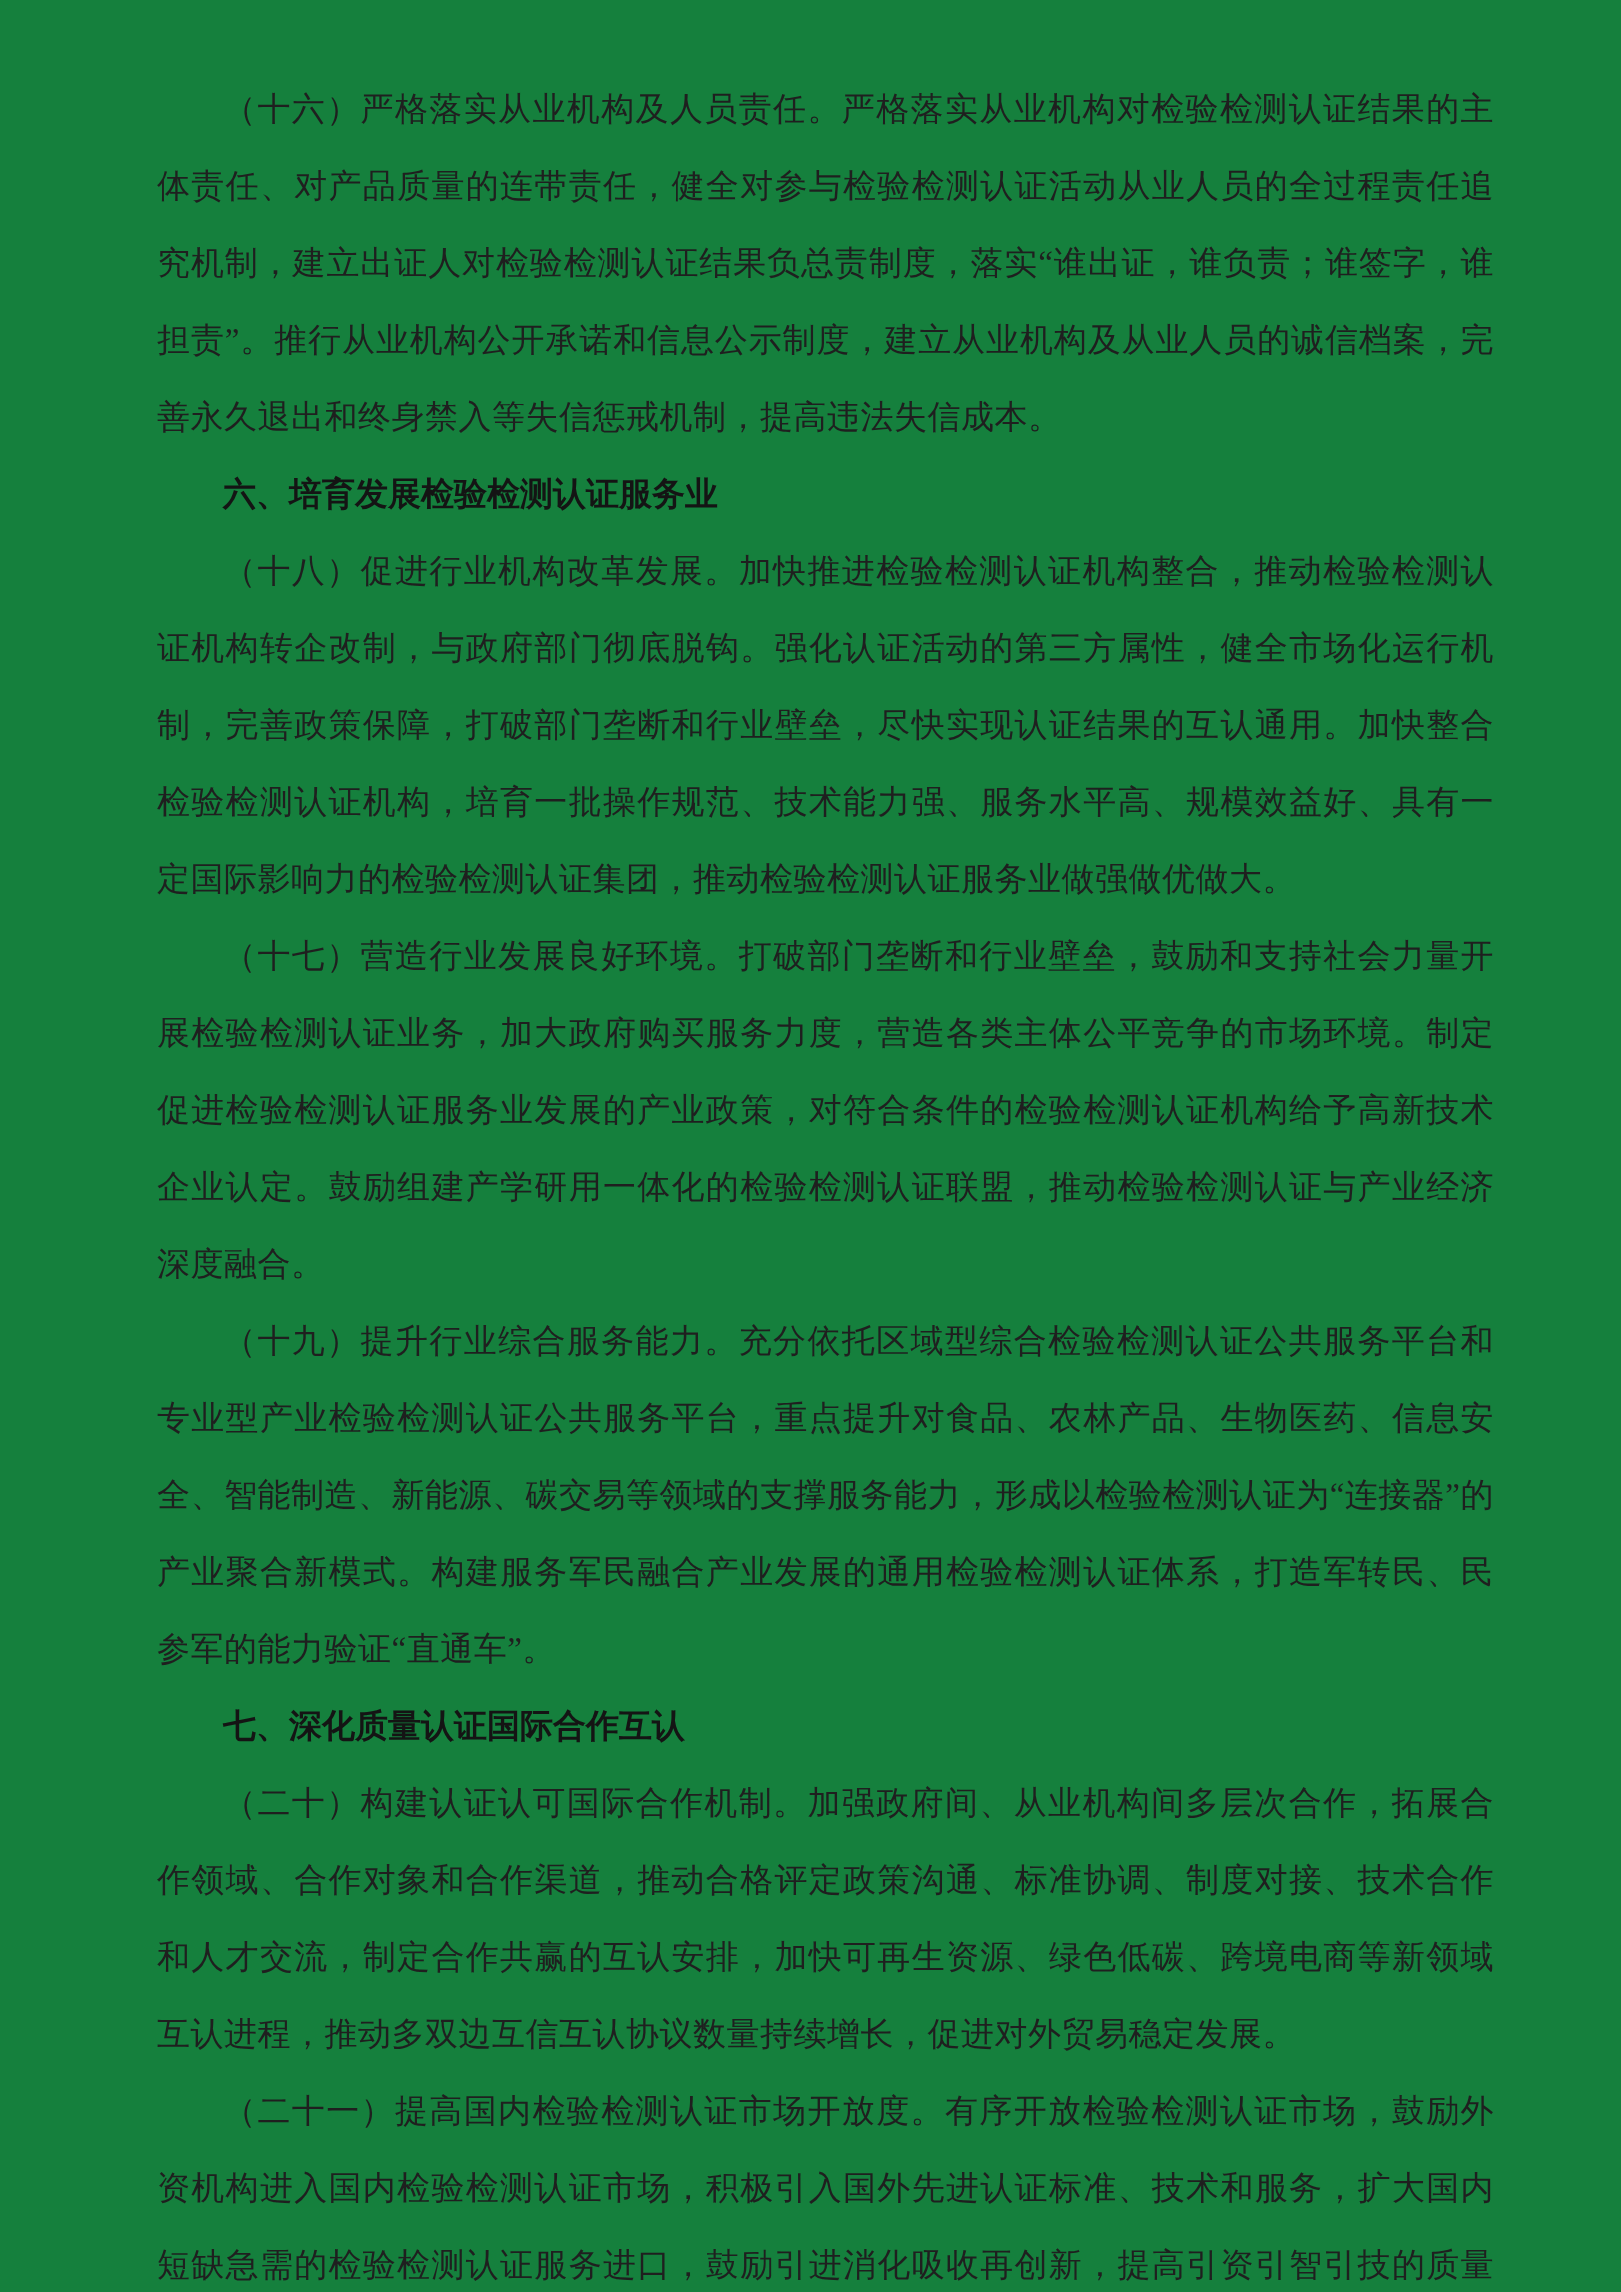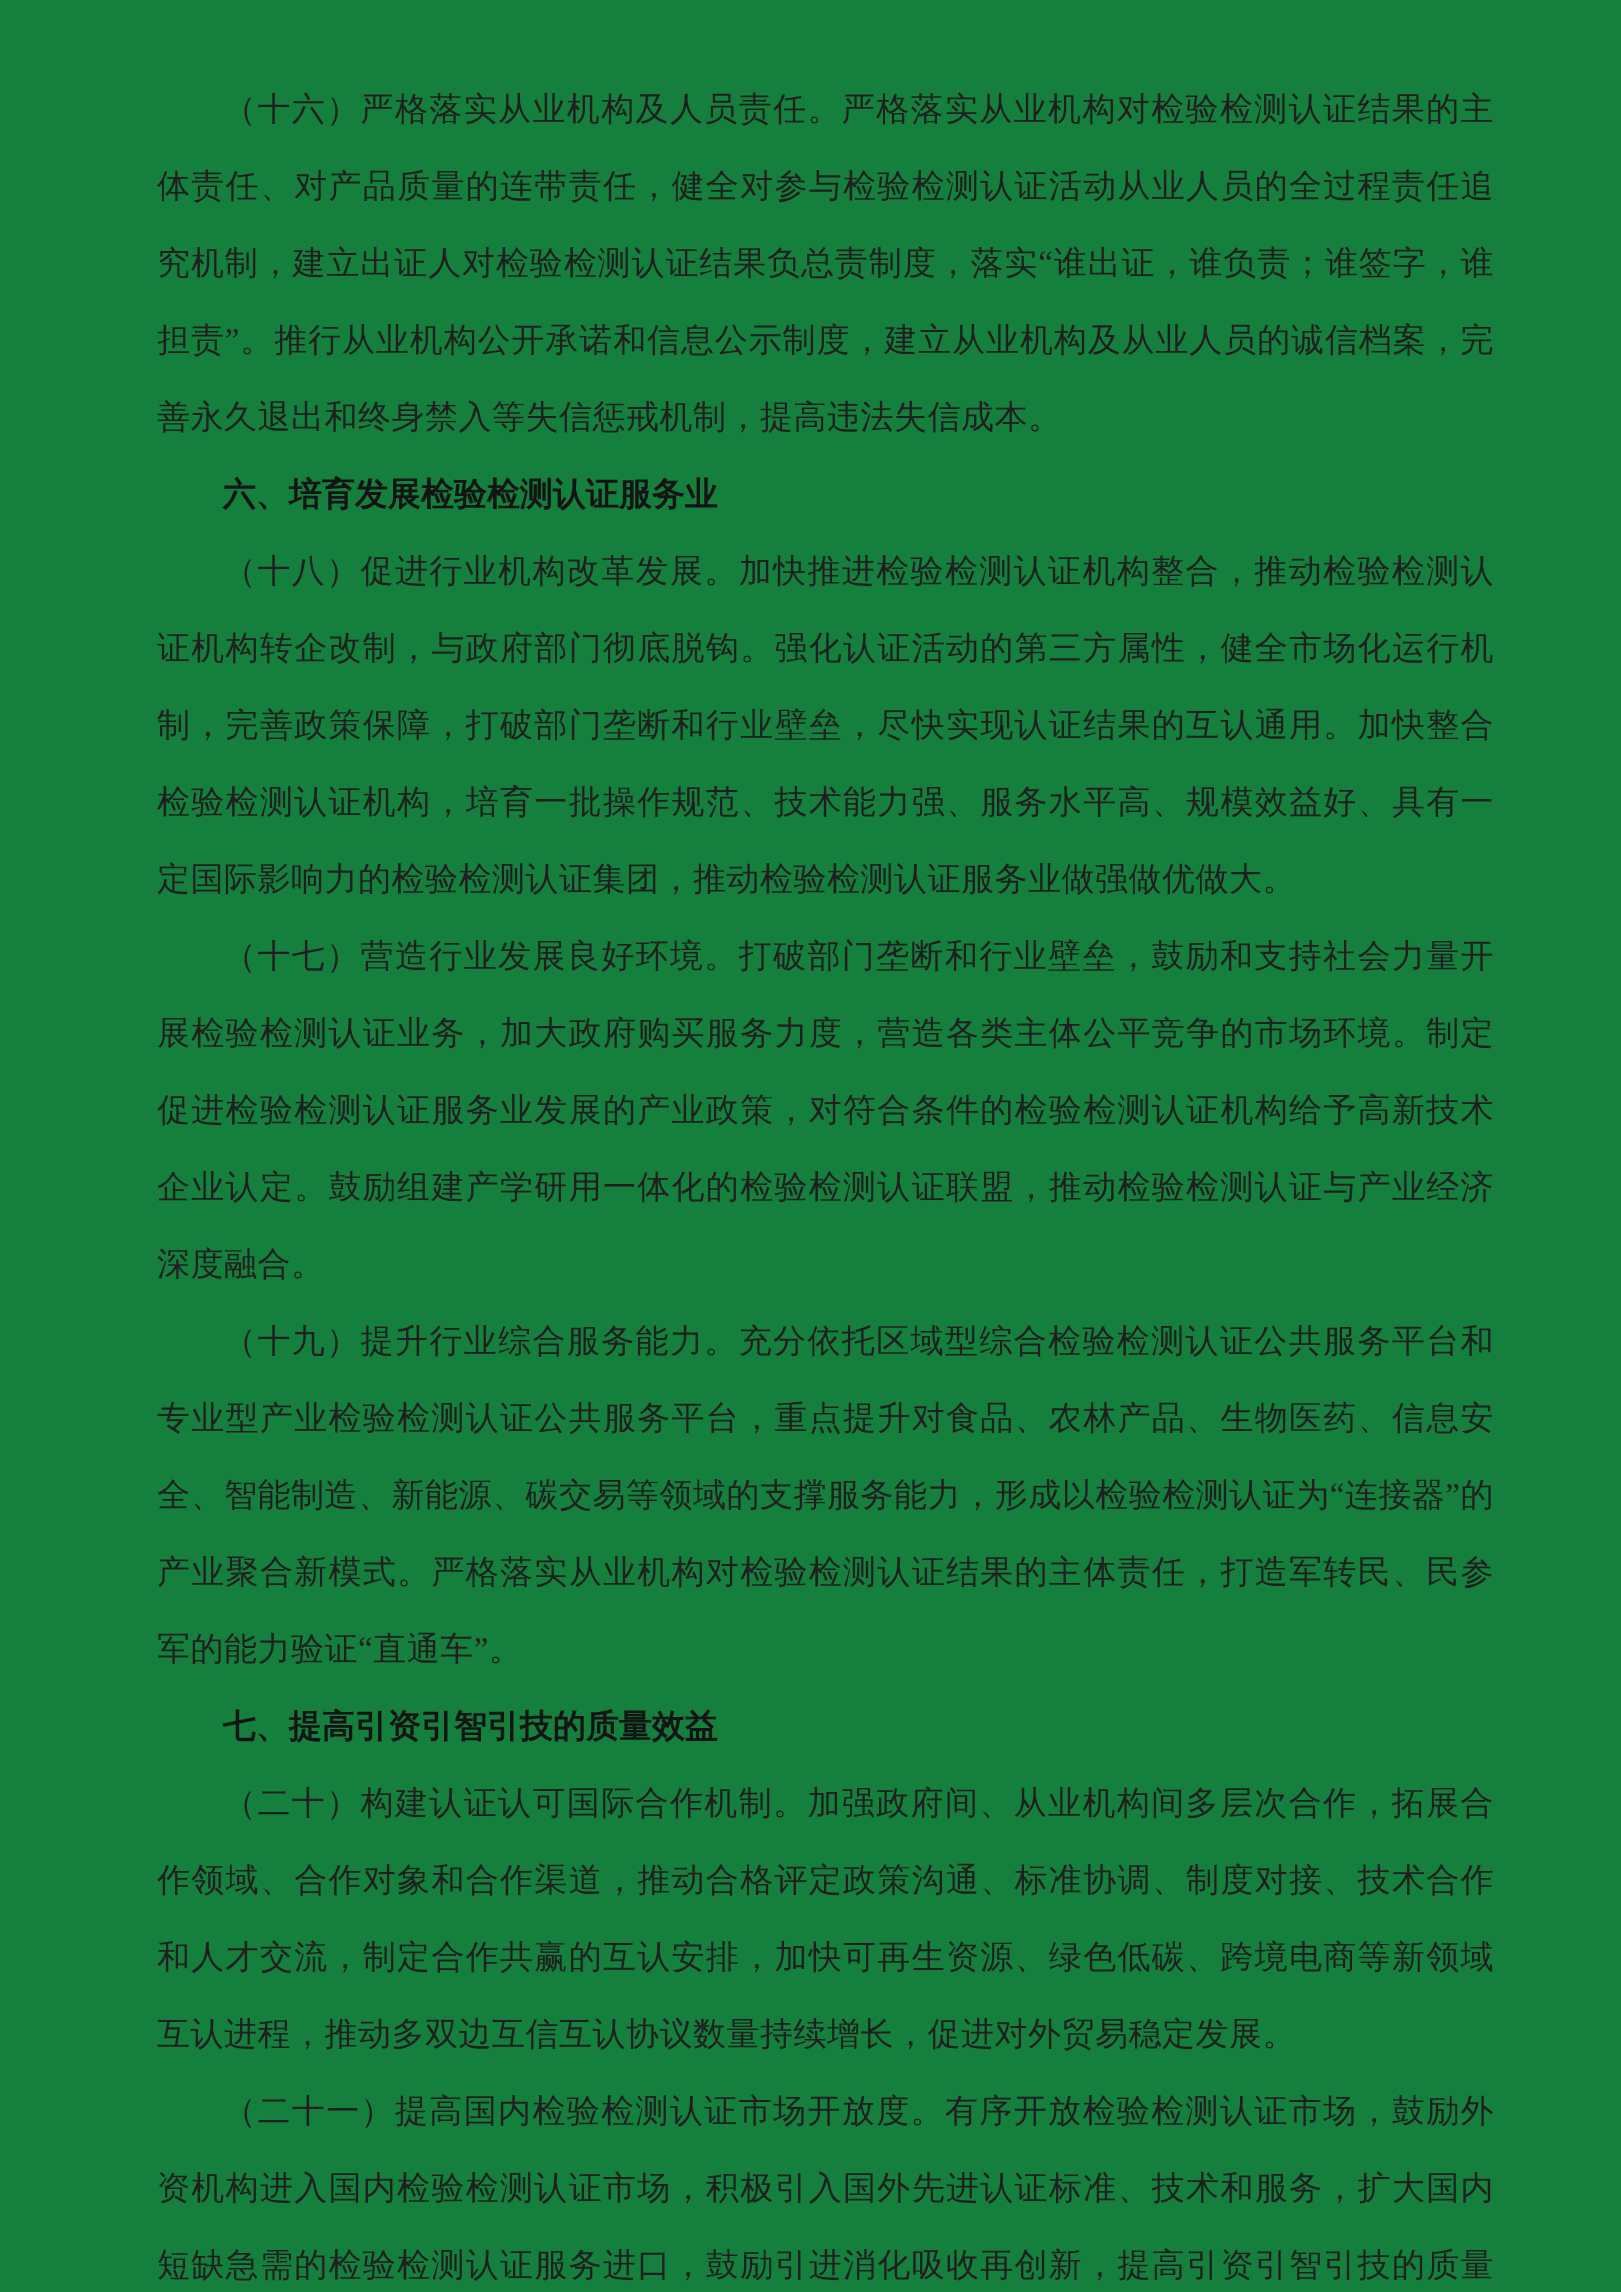--- a/index.html
+++ b/index.html
@@ -43,19 +43,19 @@
 </style>
 </head>
 <body>
 
 <div class="doc-page">
   <div class="doc-body">
     <p class="doc-paragraph">（十六）严格落实从业机构及人员责任。严格落实从业机构对检验检测认证结果的主体责任、对产品质量的连带责任，健全对参与检验检测认证活动从业人员的全过程责任追究机制，建立出证人对检验检测认证结果负总责制度，落实“谁出证，谁负责；谁签字，谁担责”。推行从业机构公开承诺和信息公示制度，建立从业机构及从业人员的诚信档案，完善永久退出和终身禁入等失信惩戒机制，提高违法失信成本。</p>
     <h2 class="doc-heading">六、培育发展检验检测认证服务业</h2>
     <p class="doc-paragraph">（十八）促进行业机构改革发展。加快推进检验检测认证机构整合，推动检验检测认证机构转企改制，与政府部门彻底脱钩。强化认证活动的第三方属性，健全市场化运行机制，完善政策保障，打破部门垄断和行业壁垒，尽快实现认证结果的互认通用。加快整合检验检测认证机构，培育一批操作规范、技术能力强、服务水平高、规模效益好、具有一定国际影响力的检验检测认证集团，推动检验检测认证服务业做强做优做大。</p>
     <p class="doc-paragraph">（十七）营造行业发展良好环境。打破部门垄断和行业壁垒，鼓励和支持社会力量开展检验检测认证业务，加大政府购买服务力度，营造各类主体公平竞争的市场环境。制定促进检验检测认证服务业发展的产业政策，对符合条件的检验检测认证机构给予高新技术企业认定。鼓励组建产学研用一体化的检验检测认证联盟，推动检验检测认证与产业经济深度融合。</p>
-    <p class="doc-paragraph">（十九）提升行业综合服务能力。充分依托区域型综合检验检测认证公共服务平台和专业型产业检验检测认证公共服务平台，重点提升对食品、农林产品、生物医药、信息安全、智能制造、新能源、碳交易等领域的支撑服务能力，形成以检验检测认证为“连接器”的产业聚合新模式。严格落实从业机构对检验检测认证结果的主体责任，打造军转民、民参军的能力验证“直通车”。</p>
-    <h2 class="doc-heading">七、提高引资引智引技的质量效益</h2>
+    <p class="doc-paragraph">（十九）提升行业综合服务能力。充分依托区域型综合检验检测认证公共服务平台和专业型产业检验检测认证公共服务平台，重点提升对食品、农林产品、生物医药、信息安全、智能制造、新能源、碳交易等领域的支撑服务能力，形成以检验检测认证为“连接器”的产业聚合新模式。构建服务军民融合产业发展的通用检验检测认证体系，打造军转民、民参军的能力验证“直通车”。</p>
+    <h2 class="doc-heading">七、深化质量认证国际合作互认</h2>
     <p class="doc-paragraph">（二十）构建认证认可国际合作机制。加强政府间、从业机构间多层次合作，拓展合作领域、合作对象和合作渠道，推动合格评定政策沟通、标准协调、制度对接、技术合作和人才交流，制定合作共赢的互认安排，加快可再生资源、绿色低碳、跨境电商等新领域互认进程，推动多双边互信互认协议数量持续增长，促进对外贸易稳定发展。</p>
     <p class="doc-paragraph">（二十一）提高国内检验检测认证市场开放度。有序开放检验检测认证市场，鼓励外资机构进入国内检验检测认证市场，积极引入国外先进认证标准、技术和服务，扩大国内短缺急需的检验检测认证服务进口，鼓励引进消化吸收再创新，提高引资引智引技的质量效益。</p>
   </div>
 </div>
 
 
 </body></html>

